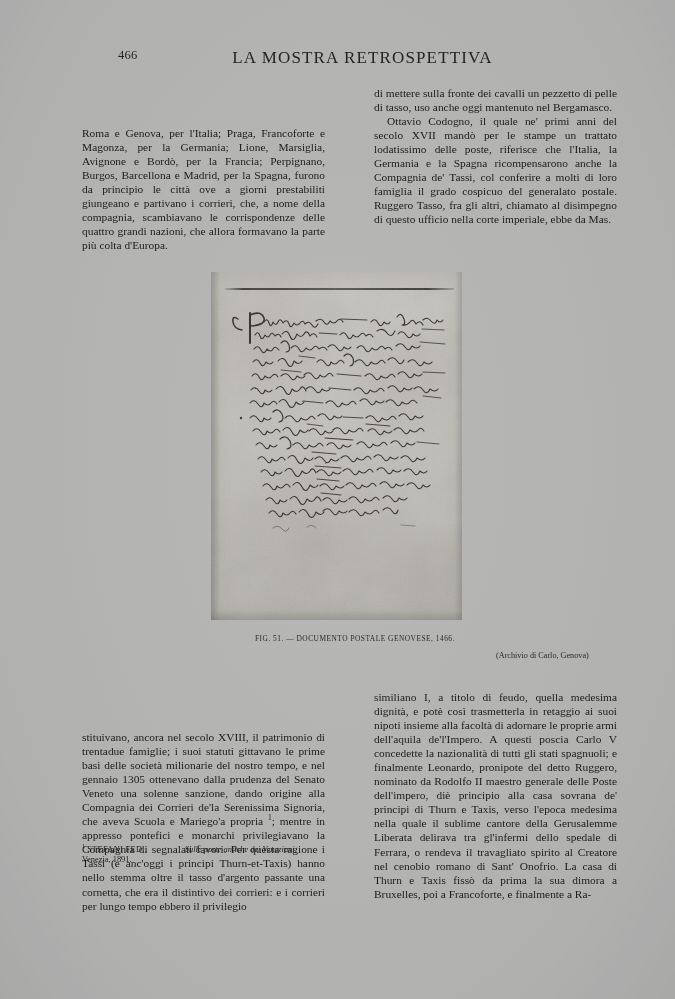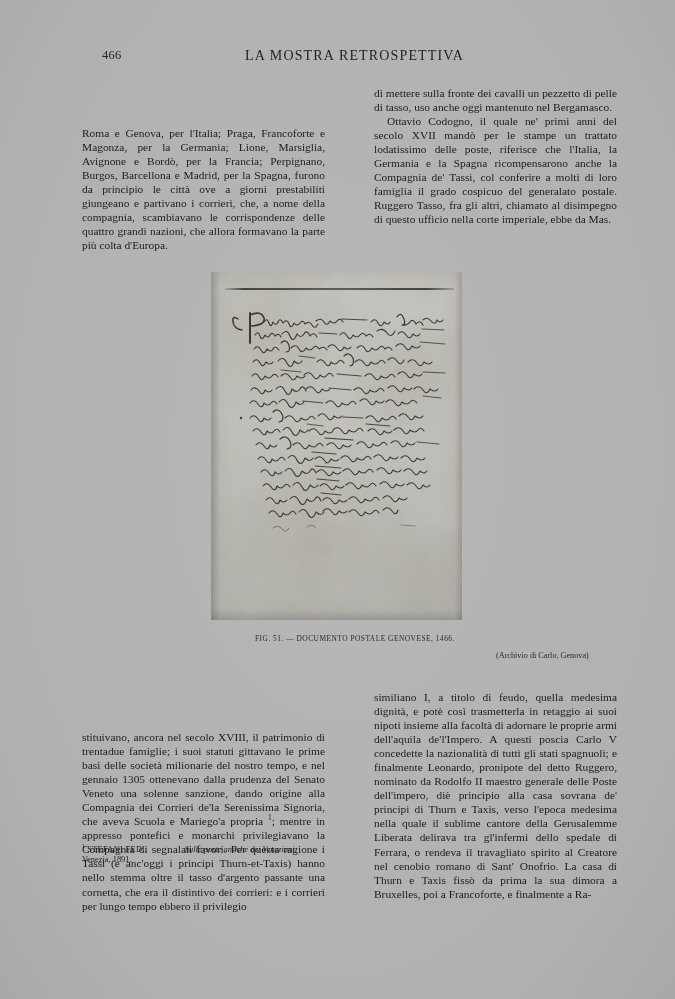--- a/index.html
+++ b/index.html
@@ -24,39 +24,39 @@
     pointer-events: none;
     background:
       radial-gradient(ellipse at 50% 45%, rgba(255,255,255,0.05) 0%, rgba(0,0,0,0.05) 78%, rgba(0,0,0,0.10) 100%);
     mix-blend-mode: multiply;
     opacity: .85;
   }
 
   
   .runhead {
     position: absolute;
-    left: 80px;
+    left: 96px;
     right: 80px;
     top: 48px;
     height: 18px;
   }
   .folio {
     position: absolute;
     left: 22px;
     top: 0;
     font-size: 12.5px;
     letter-spacing: .2px;
     color: #242424;
   }
   .runtitle {
     position: absolute;
     left: 0; right: 0;
     top: 0;
     text-align: center;
-    font-size: 14px;
+    font-size: 17px;
     letter-spacing: 1.15px;
     color: #242424;
     padding-left: 34px;
   }
 
   
   .col {
     position: absolute;
     width: 243px;
     font-size: 11.4px;

